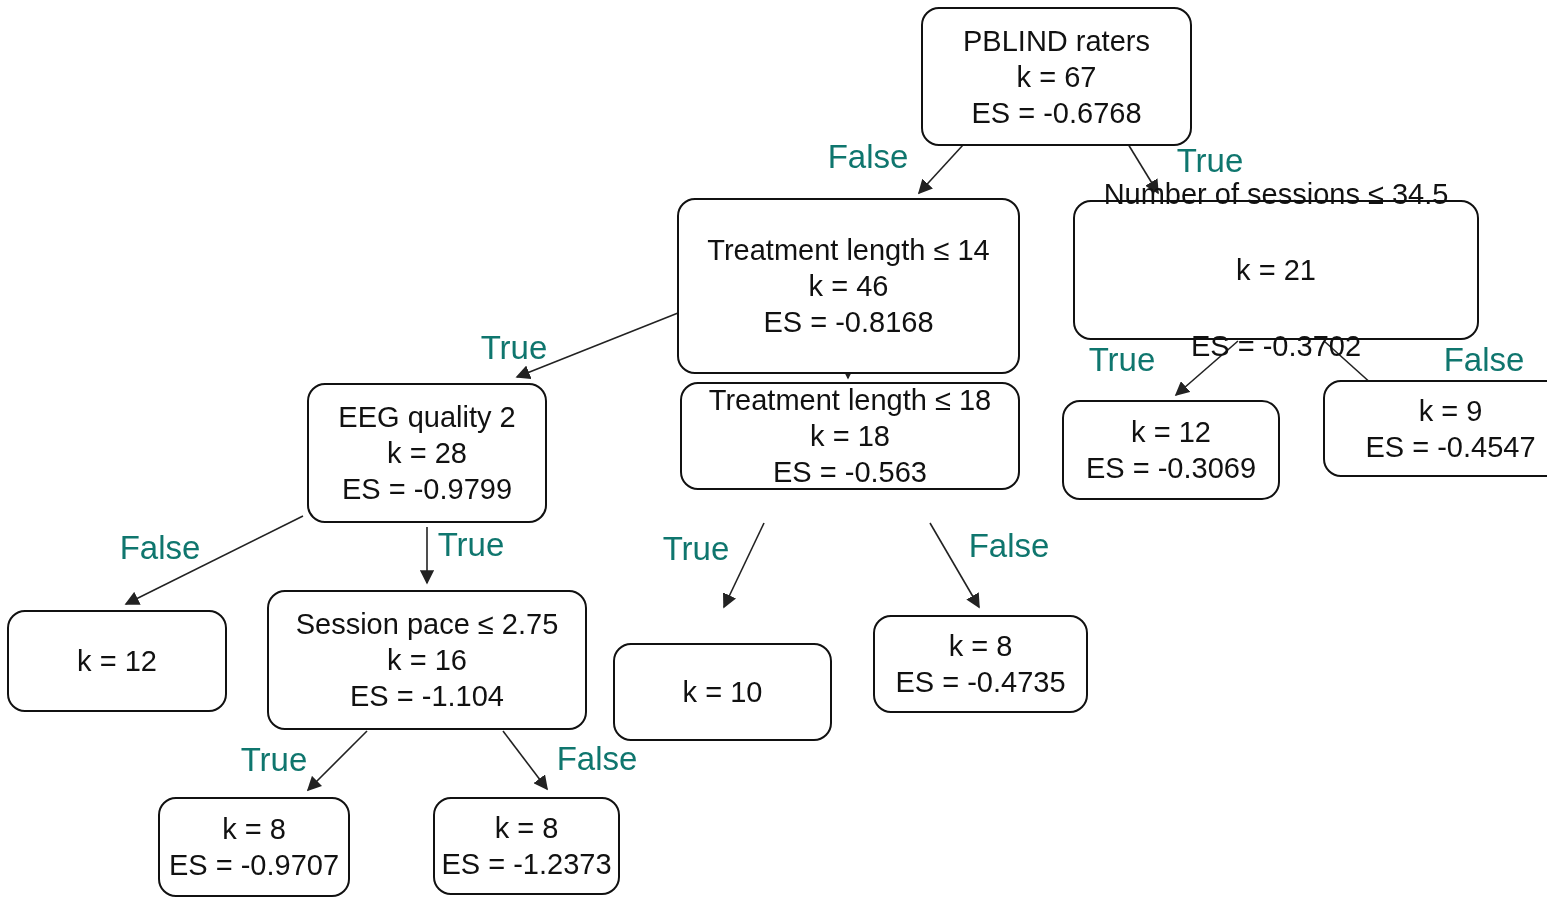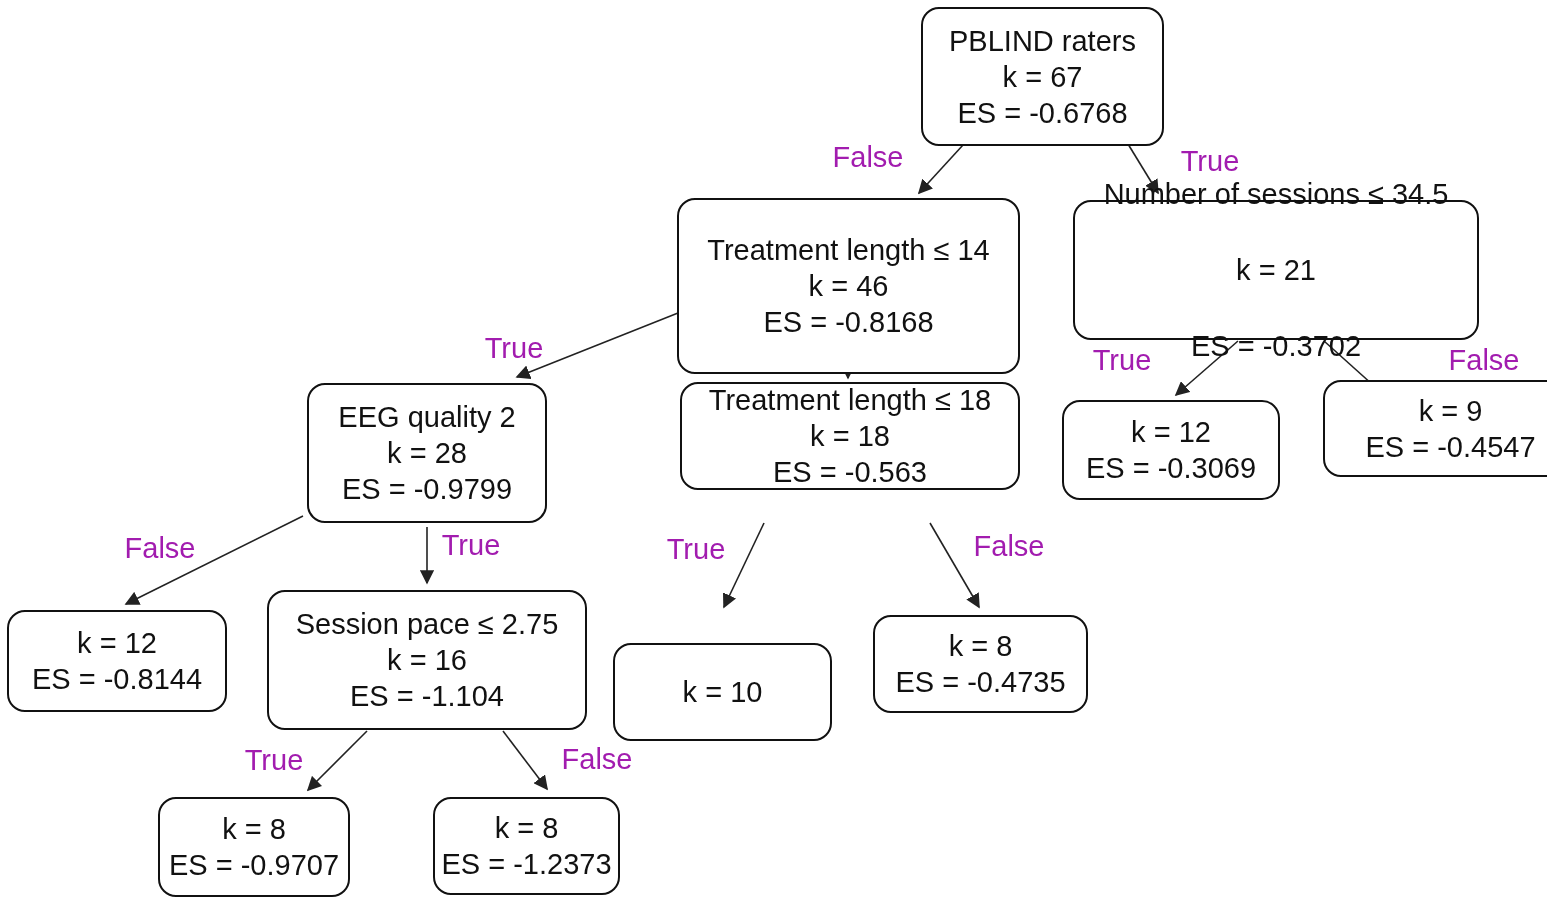--- a/index.html
+++ b/index.html
@@ -39,22 +39,22 @@
     align-items: center;
     color: #111111;
     font-size: 29px;
     line-height: 36px;
     white-space: nowrap;
     text-align: center;
   }
   .edge-label {
     position: absolute;
     transform: translate(-50%, -50%);
-    color: #a21caf;
-    font-size: 29px;
+    color: #0f766e;
+    font-size: 33px;
     line-height: 32px;
     white-space: nowrap;
   }
   .edge-line {
     stroke: #222222;
     stroke-width: 1.6;
     fill: none;
   }
 </style>
 </head>
@@ -88,21 +88,21 @@
       <div class="edge-label" style="left: 1122px; top: 360px;">True</div>
       <div class="edge-label" style="left: 1484px; top: 360px;">False</div>
       <div class="edge-label" style="left: 160px; top: 548px;">False</div>
       <div class="edge-label" style="left: 471px; top: 545px;">True</div>
       <div class="edge-label" style="left: 696px; top: 549px;">True</div>
       <div class="edge-label" style="left: 1009px; top: 546px;">False</div>
       <div class="edge-label" style="left: 274px; top: 760px;">True</div>
       <div class="edge-label" style="left: 597px; top: 759px;">False</div>
     </div>
   <div id="node-layer">
-      <div class="node" style="left: 921px; top: 7px; width: 243px; height: 139px;">
+      <div class="node" style="left: 921px; top: 7px; width: 271px; height: 139px;">
         <div class="node-line">PBLIND raters</div>
         <div class="node-line">k = 67</div>
         <div class="node-line">ES = -0.6768</div>
       </div>
       <div class="node" style="left: 677px; top: 198px; width: 343px; height: 176px;">
         <div class="node-line">Treatment length ≤ 14</div>
         <div class="node-line">k = 46</div>
         <div class="node-line">ES = -0.8168</div>
       </div>
       <div class="node" style="left: 1073px; top: 200px; width: 406px; height: 140px; gap: 40px;">
@@ -123,21 +123,20 @@
       <div class="node" style="left: 1062px; top: 400px; width: 218px; height: 100px;">
         <div class="node-line">k = 12</div>
         <div class="node-line">ES = -0.3069</div>
       </div>
       <div class="node" style="left: 1323px; top: 380px; width: 255px; height: 97px;">
         <div class="node-line">k = 9</div>
         <div class="node-line">ES = -0.4547</div>
       </div>
       <div class="node" style="left: 7px; top: 610px; width: 220px; height: 102px;">
         <div class="node-line">k = 12</div>
-        <div class="node-line">ES = -0.8144</div>
       </div>
       <div class="node" style="left: 267px; top: 590px; width: 320px; height: 140px;">
         <div class="node-line">Session pace ≤ 2.75</div>
         <div class="node-line">k = 16</div>
         <div class="node-line">ES = -1.104</div>
       </div>
       <div class="node" style="left: 613px; top: 615px; width: 219px; height: 98px; margin-top: 28px;">
         <div class="node-line">k = 10</div>
       </div>
       <div class="node" style="left: 873px; top: 615px; width: 215px; height: 98px;">

